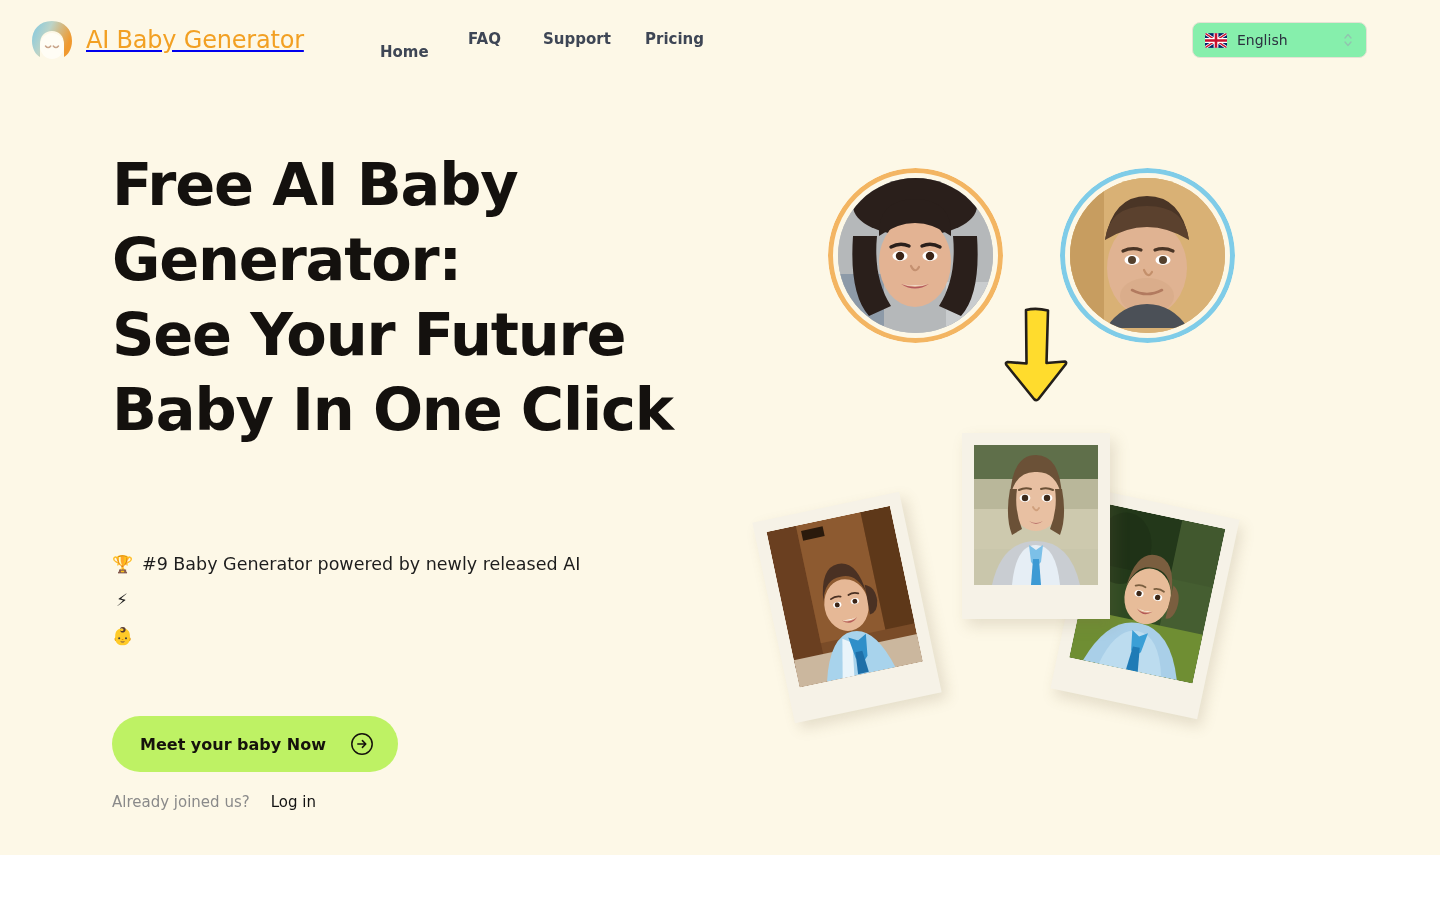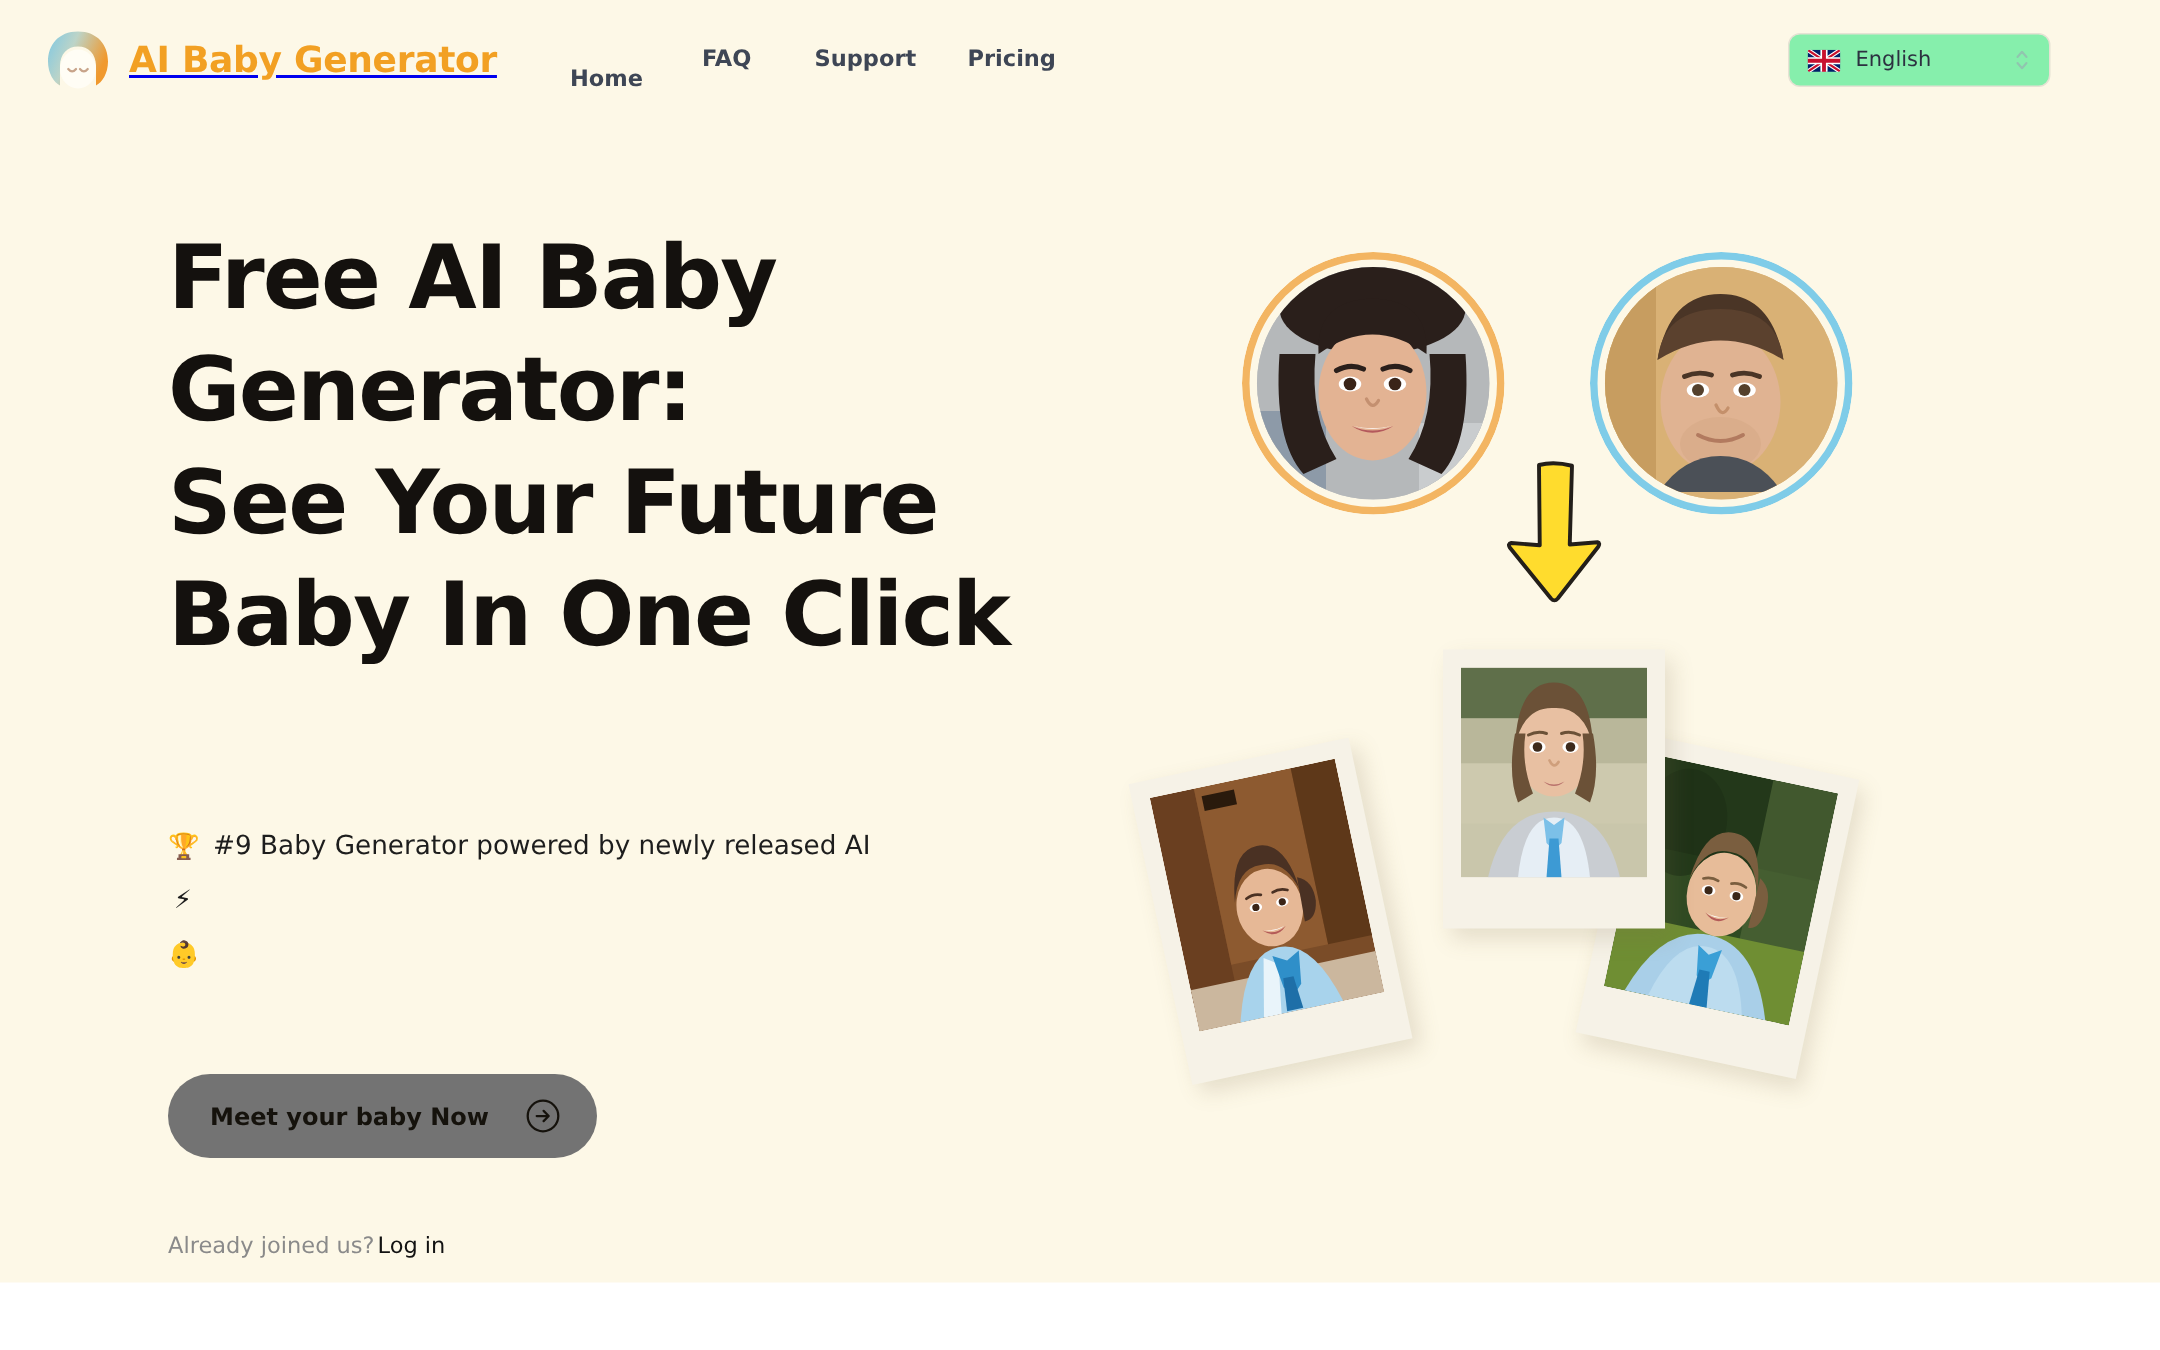--- a/index.html
+++ b/index.html
@@ -16,21 +16,21 @@
   }
 
   
   .header {
     position: absolute; left:0; top:0; width:1440px; height:80px;
     display:flex; align-items:center;
   }
   .brand { position:absolute; left:28px; top:18px; display:flex; align-items:center; gap:10px; }
   .brand-logo { width:48px; height:44px; position:relative; }
   .brand-name {
-    font-size:24px; font-weight:bold; color:#F2A023; letter-spacing:-0.2px;
+    font-size:24px; font-weight:normal; color:#F2A023; letter-spacing:-0.2px;
     font-family:"DejaVu Sans", sans-serif;
   }
   .nav { position:absolute; left:380px; top:30px; display:flex; align-items:center; }
   .nav-link {
     color:#3E4655; font-size:15px; font-weight:bold; text-decoration:none;
     font-family:"DejaVu Sans", sans-serif; white-space:nowrap;
   }
   .nav-link.home   { position:absolute; left:0px;   top:0;margin-top:13px; }
   .nav-link.faq    { position:absolute; left:88px;  top:0; }
   .nav-link.support{ position:absolute; left:163px; top:0; }
@@ -58,33 +58,33 @@
   .bullets { position:absolute; left:112px; top:546px; }
   .bullet {
     display:flex; align-items:center; gap:10px; height:36px;
     font-size:17.5px; color:#1d1d1d; font-family:"DejaVu Sans", sans-serif;
   }
   .bullet-emoji { font-size:17px; width:20px; text-align:center; }
 
   .cta-btn {
     position:absolute; left:112px; top:716px;
     height:56px; padding:0 24px 0 28px;
-    background:#737373; border:none; border-radius:28px;
+    background:#bef264; border:none; border-radius:28px;
     display:flex; align-items:center; gap:24px; cursor:pointer;
   }
   .cta-label {
     font-size:16px; font-weight:bold; color:#15120C;
     font-family:"DejaVu Sans", sans-serif; white-space:nowrap;
   }
   .arrow-circle { width:24px; height:24px; flex:0 0 auto; }
 
   .login-row {
     position:absolute; left:112px; top:793px;
     font-size:15px; font-family:"DejaVu Sans", sans-serif;
-    display:flex; gap:2px; align-items:baseline;margin-top:28px;
+    display:flex; gap:21px; align-items:baseline;
   }
   .login-pre { color:#8A8A8A; }
   .login-link { color:#121212; text-decoration:none; cursor:pointer; }
 
   
   .visual { position:absolute; left:760px; top:140px; width:520px; height:660px; }
 
   .avatar {
     position:absolute; border-radius:50%; overflow:hidden;
   }

